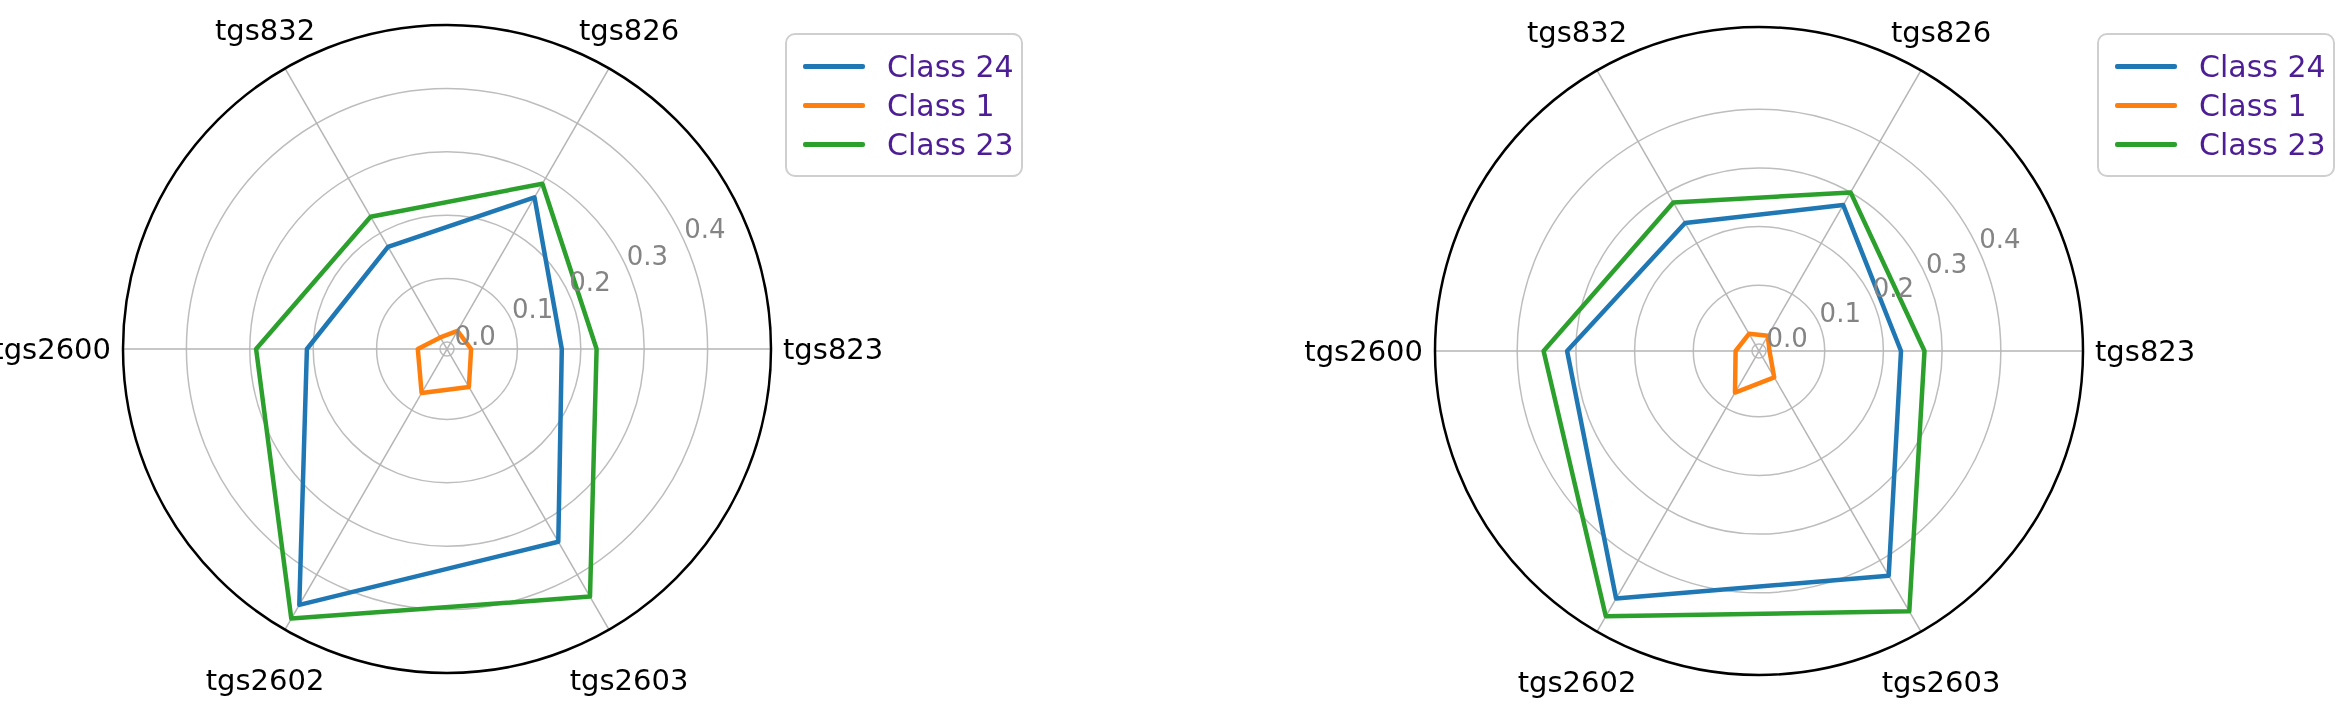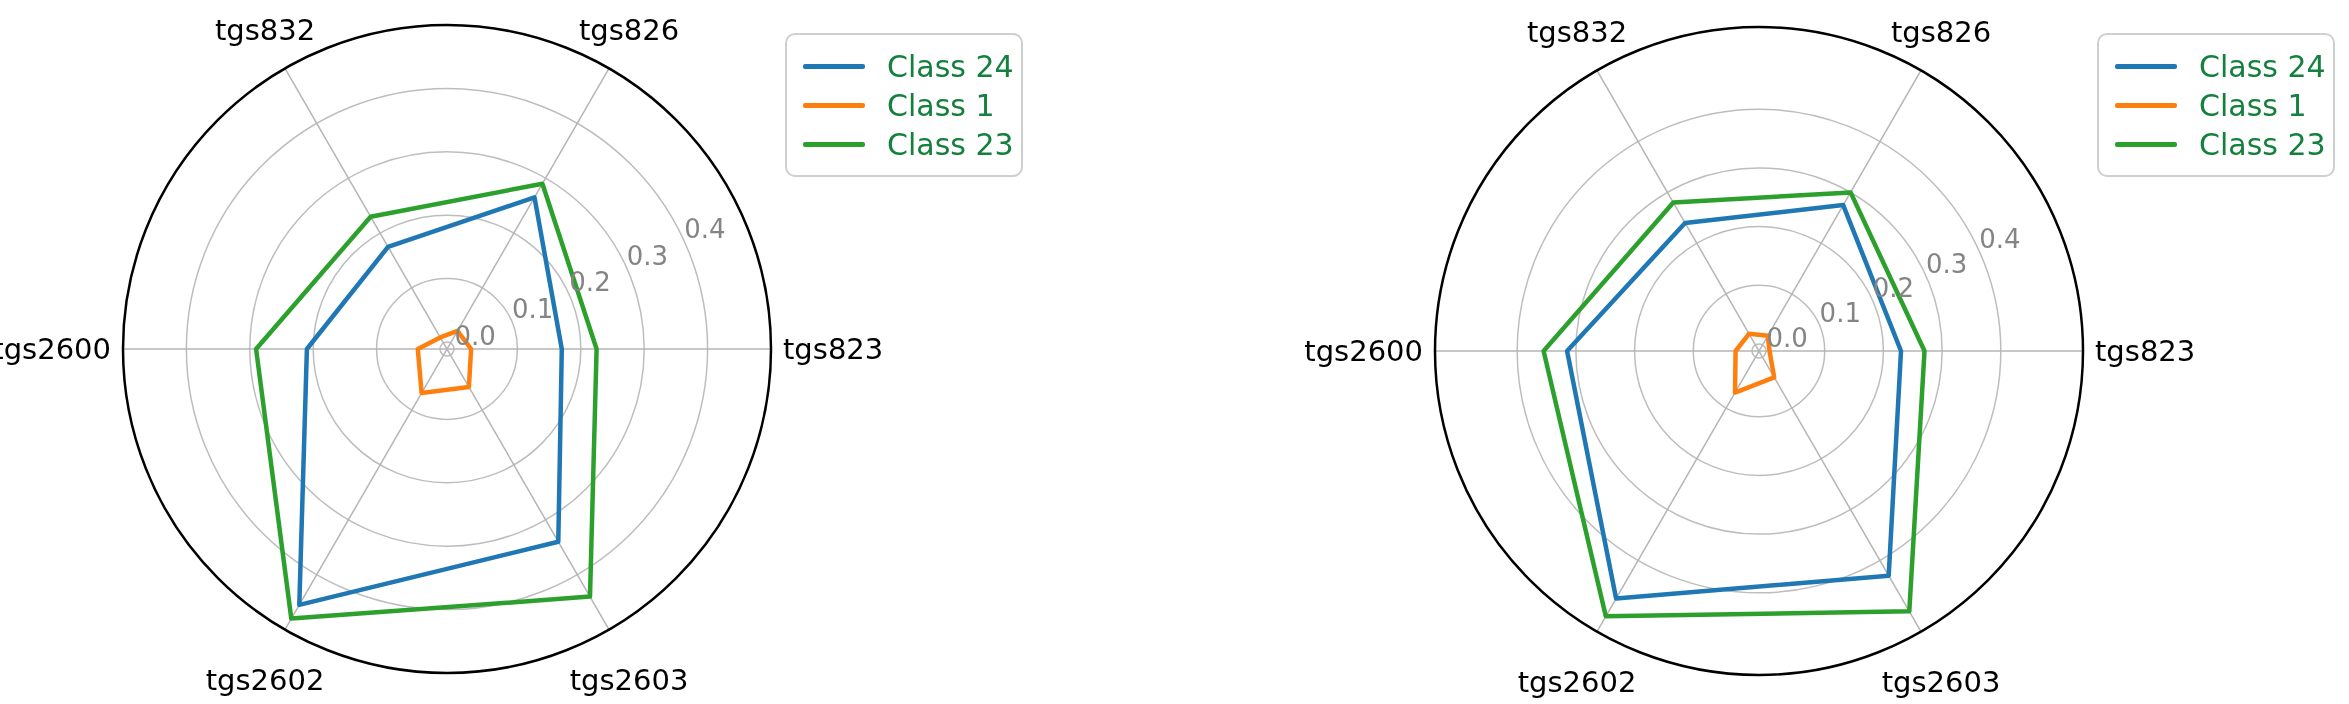--- a/index.html
+++ b/index.html
@@ -18,21 +18,21 @@
     border:2px solid #cfcfcf;
     border-radius:10px;
     padding:12px 20px 12px 16px;
     display:flex;
     flex-direction:column;
     justify-content:space-between;
     width:238px;height:144px;
   }
   .legend-row{display:flex;align-items:center;gap:22px;height:38px;}
   .legend-swatch{width:62px;height:5px;border-radius:2px;flex:0 0 auto;}
-  .legend-label{font-size:30px;color:#15803d;white-space:nowrap;}
+  .legend-label{font-size:30px;color:#4c1d95;white-space:nowrap;}
   .cat-label{font-size:29px;fill:#000000;}
   .tick-label{font-size:26px;fill:#848484;}
 </style>
 </head>
 <body>
 
 <div class="figure">
   <svg id="plot-svg" width="2349" height="704" viewBox="0 0 2349 704">
       <g>
         <circle cx="447" cy="349" r="7" fill="none" stroke="#bdbdbd" stroke-width="1.5"></circle>

